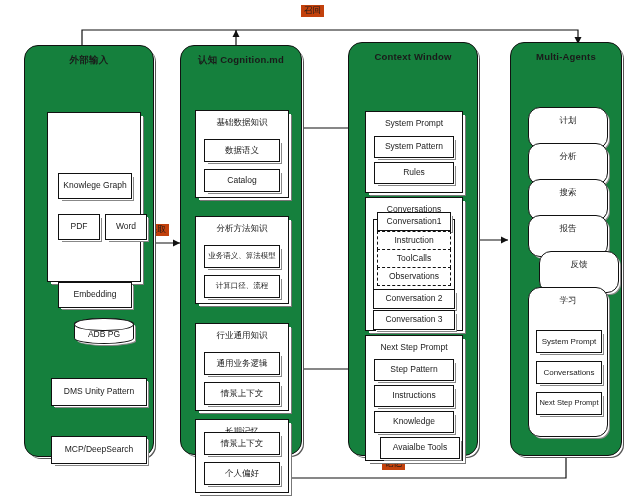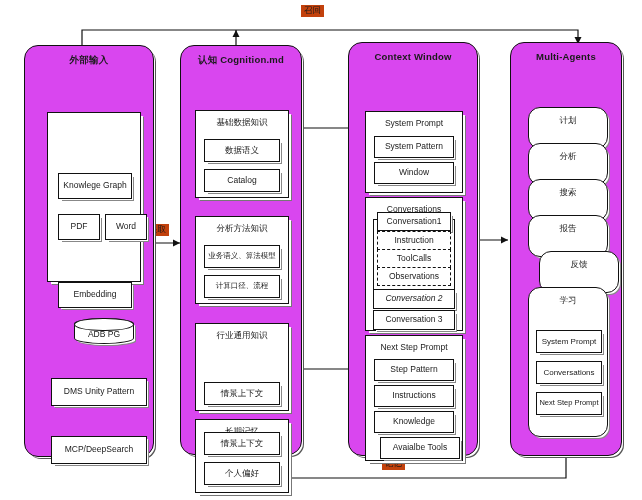--- a/index.html
+++ b/index.html
@@ -22,21 +22,21 @@
   svg.wires {
     position: absolute;
     left: 0; top: 0;
     width: 642px;
     height: 500px;
     pointer-events: none;
   }
   
   .col {
     position: absolute;
-    background: #d946ef;
+    background: #15803d;
     border: 1.3px solid #111;
     border-radius: 14px;
     box-shadow: 2px 2px 0 -1px #ffffff, 3px 3px 0 -1px #555;
   }
   .col-title {
     position: absolute;
     top: 8px;
     left: 0;
     width: 100%;
     text-align: center;
@@ -190,47 +190,48 @@
 
     <div class="group" style="left:14px; top:170px; width:92px; height:86px;">
       <div class="group-title">分析方法知识</div>
     </div>
     <div class="box" style="left:23px; top:199px; width:74px; height:21px; font-size:7.5px;">业务语义、算法模型</div>
     <div class="box" style="left:23px; top:229px; width:74px; height:21px; font-size:7.5px;">计算口径、流程</div>
 
     <div class="group" style="left:14px; top:277px; width:92px; height:86px;">
       <div class="group-title">行业通用知识</div>
     </div>
+    <div class="box" style="left:23px; top:306px; width:74px; height:21px;">通用业务逻辑</div>
     <div class="box" style="left:23px; top:336px; width:74px; height:21px;">情景上下文</div>
 
     <div class="group" style="left:14px; top:373px; width:92px; height:72px;">
       <div class="group-title">长期记忆</div>
     </div>
     <div class="box" style="left:23px; top:386px; width:74px; height:21px;">情景上下文</div>
     <div class="box" style="left:23px; top:416px; width:74px; height:21px;">个人偏好</div>
   </div>
 
   <div class="col" style="left:348px; top:42px; width:128px; height:412px;">
     <div class="col-title">Context Window</div>
 
     <div class="group" style="left:16px; top:68px; width:96px; height:80px;">
       <div class="group-title">System Prompt</div>
     </div>
     <div class="box" style="left:25px; top:93px; width:78px; height:20px;">System Pattern</div>
-    <div class="box" style="left:25px; top:119px; width:78px; height:20px;">Window</div>
+    <div class="box" style="left:25px; top:119px; width:78px; height:20px;">Rules</div>
 
     <div class="group" style="left:16px; top:154px; width:96px; height:132px;">
       <div class="group-title">Conversations</div>
     </div>
     <div class="box plain" style="left:24px; top:176px; width:80px; height:72px; display:block;"></div>
     <div class="box" style="left:28px; top:169px; width:72px; height:17px;">Conversation1</div>
     <div class="box dashed" style="left:28px; top:188px; width:72px; height:17px;">Instruction</div>
     <div class="box dashed" style="left:28px; top:206px; width:72px; height:17px;">ToolCalls</div>
     <div class="box dashed" style="left:28px; top:224px; width:72px; height:17px;">Observations</div>
-    <div class="box" style="left:24px; top:246px; width:80px; height:18px;font-style:italic;">Conversation 2</div>
+    <div class="box" style="left:24px; top:246px; width:80px; height:18px;">Conversation 2</div>
     <div class="box" style="left:24px; top:267px; width:80px; height:18px;">Conversation 3</div>
 
     <div class="group" style="left:16px; top:292px; width:96px; height:124px;">
       <div class="group-title">Next Step Prompt</div>
     </div>
     <div class="box" style="left:25px; top:316px; width:78px; height:20px;">Step Pattern</div>
     <div class="box" style="left:25px; top:342px; width:78px; height:20px;">Instructions</div>
     <div class="box" style="left:25px; top:368px; width:78px; height:20px;">Knowledge</div>
     <div class="box" style="left:25px; top:394px; width:78px; height:20px;margin-left:6px;">Avaialbe Tools</div>
   </div>

